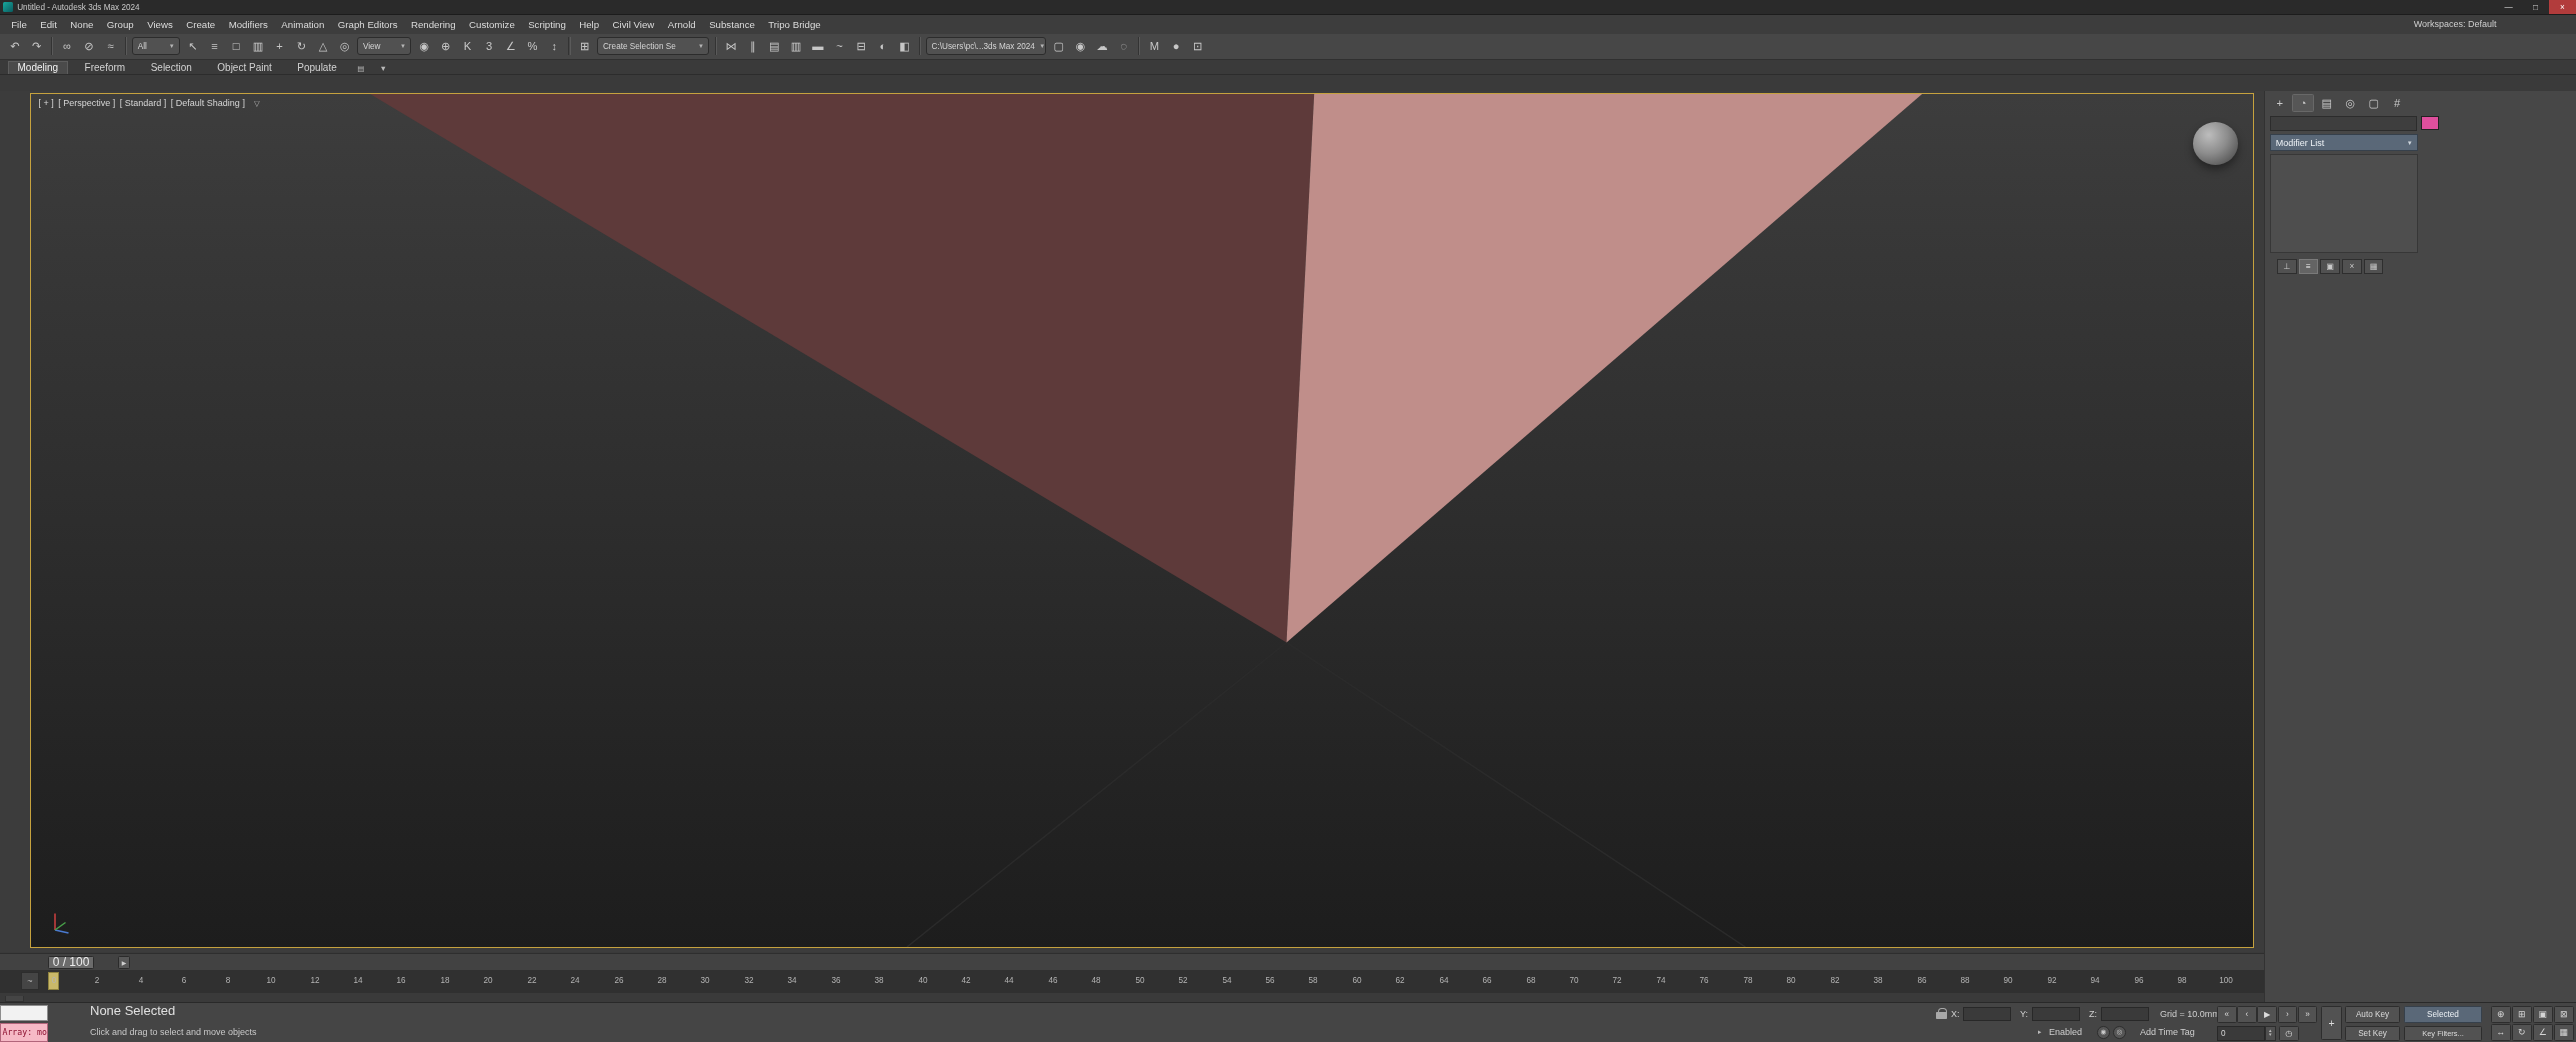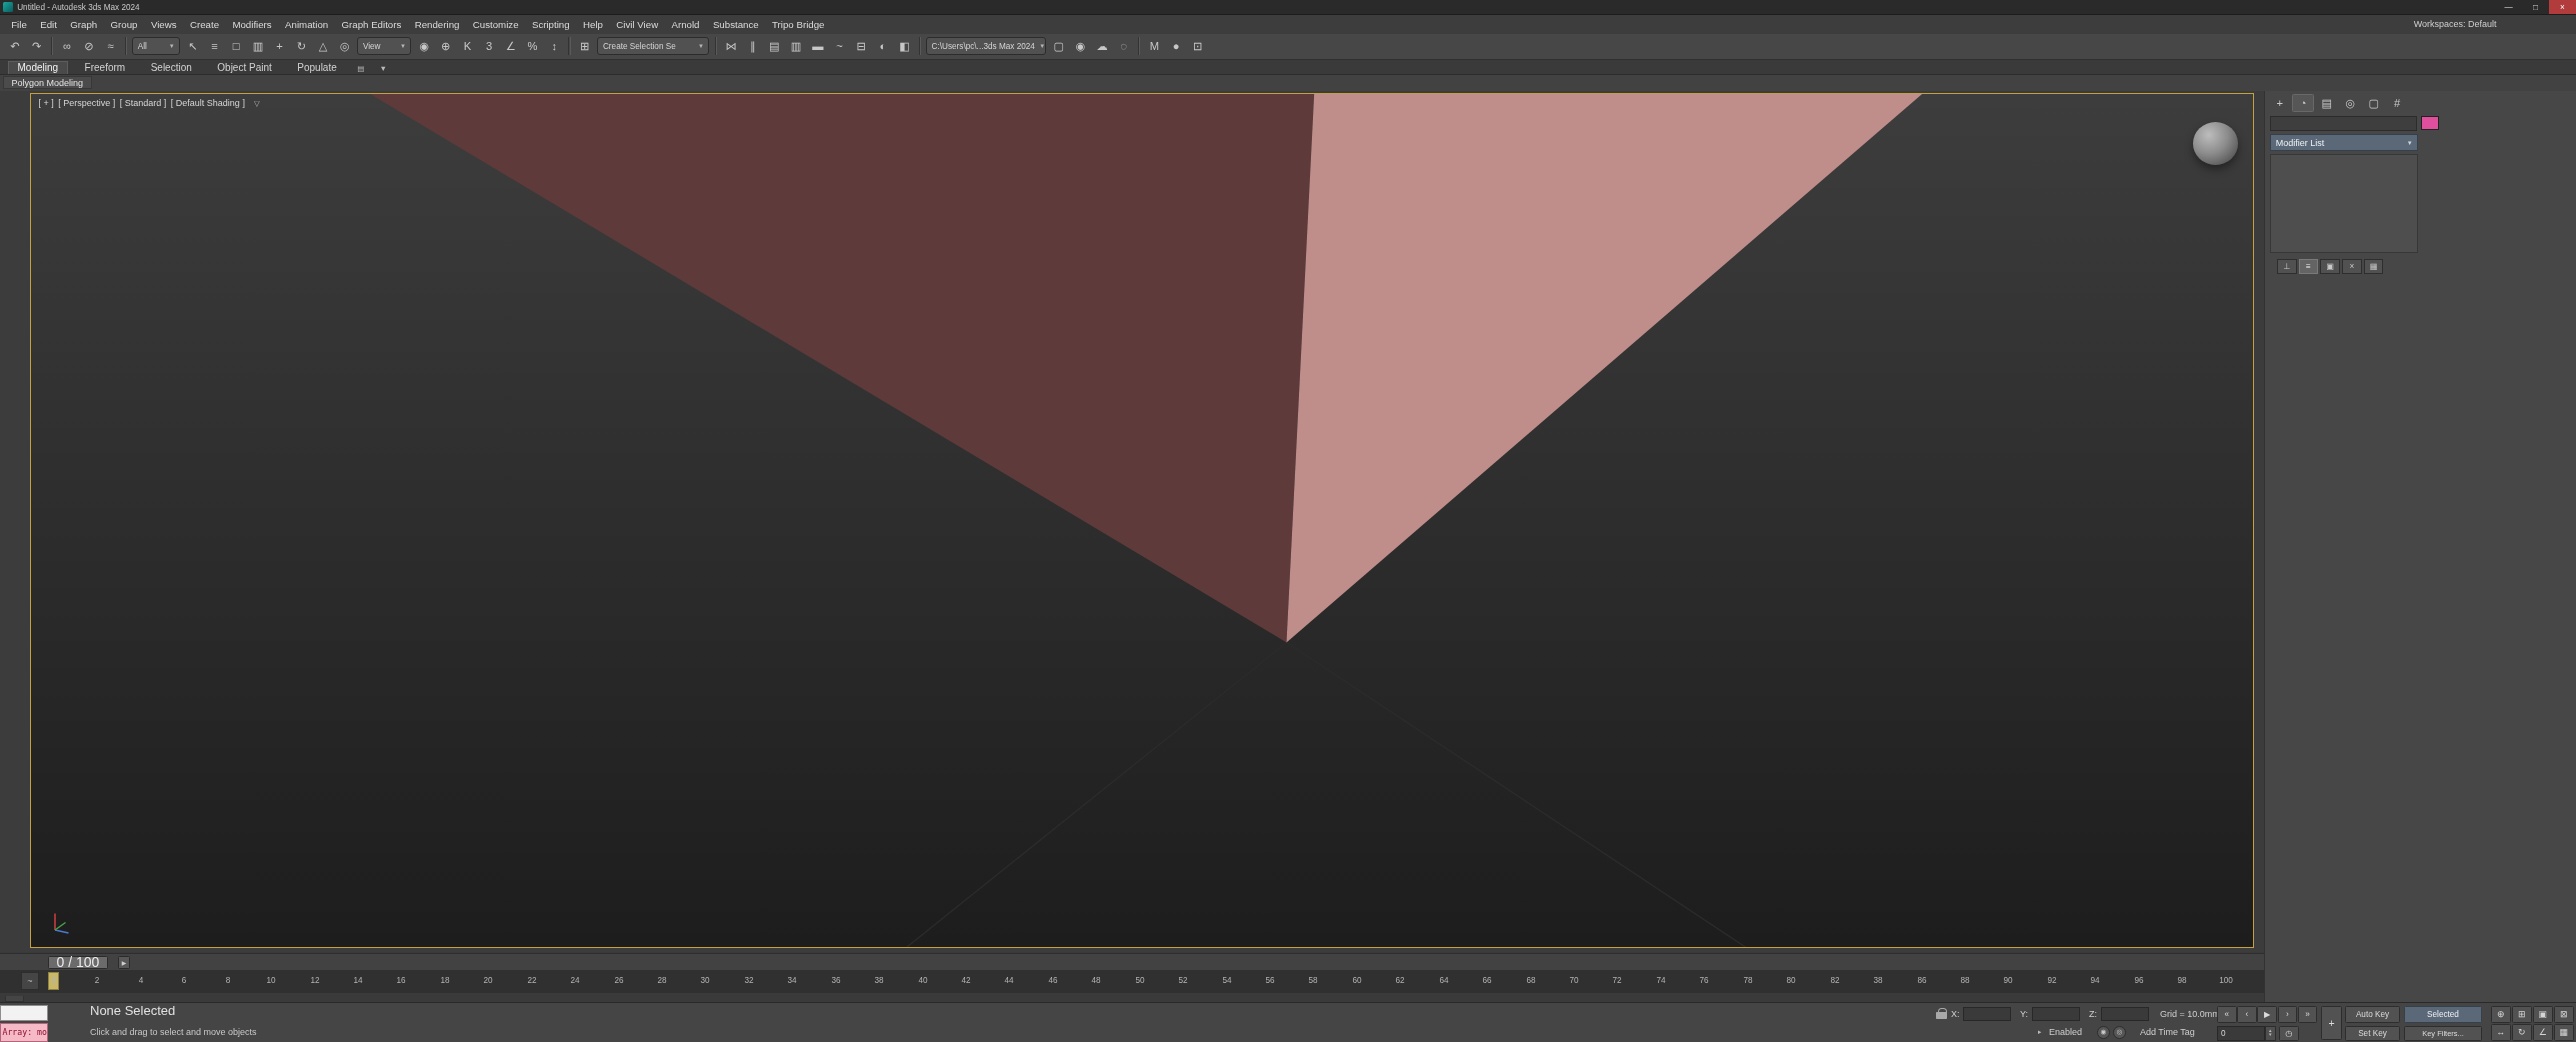--- a/index.html
+++ b/index.html
@@ -57,21 +57,21 @@
 #cp-color-swatch{width:18px;height:13.5px;border:0.7px solid #222;flex:none}
 #cp-modifier-list{margin:1.5px 0 0 5.2px;width:148px;height:16.5px;background:#5a6878;border:0.7px solid #36404b;display:flex;align-items:center;justify-content:space-between;padding:0 4.5px;font-size:9px;color:#eef2f6}
 #cp-modifier-list .arr{font-size:6px;color:#cfd6dd}
 #cp-stack{margin:3px 0 0 5.2px;width:148px;height:99px;background:#4e4e4e;border:0.7px solid #373737}
 #cp-stack-buttons{display:flex;gap:2.2px;margin:6px 0 0 12px}
 .stack-btn{width:19.5px;height:15px;background:#515151;border:0.7px solid #2e2e2e;color:#c9c9c9;font-size:8.2px;display:flex;align-items:center;justify-content:center}
 .stack-btn.active{background:#646464;border-color:#7a7a7a;color:#f0f0f0}
 
 
 #slider-row{position:absolute;top:953px;left:0;width:2264px;height:18px;background:#424242;border-top:0.7px solid #2e2e2e;border-bottom:0.7px solid #2e2e2e}
-#slider-handle{position:absolute;left:48px;top:1.5px;width:60px;height:13.5px;background:#6b6b6b;border:0.7px solid #2b2b2b;border-radius:1.5px;color:#ececec;font-size:14px;display:flex;align-items:center;justify-content:center}
+#slider-handle{position:absolute;left:48px;top:1.5px;width:46px;height:13.5px;background:#6b6b6b;border:0.7px solid #2b2b2b;border-radius:1.5px;color:#ececec;font-size:12px;display:flex;align-items:center;justify-content:center}
 #slider-nub{position:absolute;left:118px;top:1.5px;width:12px;height:13.5px;background:#585858;border:0.7px solid #2b2b2b;border-radius:1.5px;color:#cfcfcf;font-size:6px;display:flex;align-items:center;justify-content:center}
 #ruler-row{position:absolute;top:970px;left:0;width:2264px;height:25.5px;background:#303030;border-bottom:3px solid #3a3a3a}
 .tick-label{position:absolute;top:6px;transform:translateX(-50%);font-size:8.2px;color:#b4b4b4;z-index:1}
 #frame-marker{position:absolute;left:48px;top:2.2px;width:10.5px;height:18px;background:#c9b869;border:0.7px solid #8f833f}
 #mini-curve-btn{position:absolute;left:21px;top:2.2px;width:18px;height:18px;background:#454545;border:0.7px solid #2d2d2d;color:#bbb;display:flex;align-items:center;justify-content:center;font-size:9px}
 
 
 #status-bar{position:absolute;top:1002px;left:0;width:2576px;height:40px;background:#454545;border-top:0.7px solid #292929}
 #status-bar .abs{position:absolute}
 #listener-white{left:0;top:1.5px;width:48px;height:16.5px;background:#f2f2f2;border:0.7px solid #8e8e8e}
@@ -115,21 +115,21 @@
       <div class="win-btn">—</div>
       <div class="win-btn">□</div>
       <div class="win-btn close">×</div>
     </div>
   </div>
 
   <div id="menubar">
     <div id="menu-items">
         <div class="menu-item">File</div>
         <div class="menu-item">Edit</div>
-        <div class="menu-item">Graph</div>
+        <div class="menu-item">None</div>
         <div class="menu-item">Group</div>
         <div class="menu-item">Views</div>
         <div class="menu-item">Create</div>
         <div class="menu-item">Modifiers</div>
         <div class="menu-item">Animation</div>
         <div class="menu-item">Graph Editors</div>
         <div class="menu-item">Rendering</div>
         <div class="menu-item">Customize</div>
         <div class="menu-item">Scripting</div>
         <div class="menu-item">Help</div>
@@ -208,23 +208,20 @@
   <div id="ribbon-tabs">
     <div id="ribbon-tab-list" style="display:flex;gap:7.5px;align-items:flex-end">
         <div class="rtab active">Modeling</div>
         <div class="rtab">Freeform</div>
         <div class="rtab">Selection</div>
         <div class="rtab">Object Paint</div>
         <div class="rtab">Populate</div>
         <div class="rtab-ic">▤</div>
         <div class="rtab-ic">▼</div>
       </div>
-  </div>
-  <div id="polybar">
-    <div id="polychip">Polygon Modeling</div>
   </div>
 
   <div id="workspace">
     <div id="viewport" style="border-color: rgb(198, 162, 62);">
       <svg id="scene-svg" viewBox="0 0 2968 1140" preserveAspectRatio="none">
           <defs>
             <linearGradient id="vg" x1="0" y1="0" x2="0" y2="1">
               <stop offset="0" stop-color="#3d3d3d"></stop>
               <stop offset="1" stop-color="#1d1d1d"></stop>
             </linearGradient>

